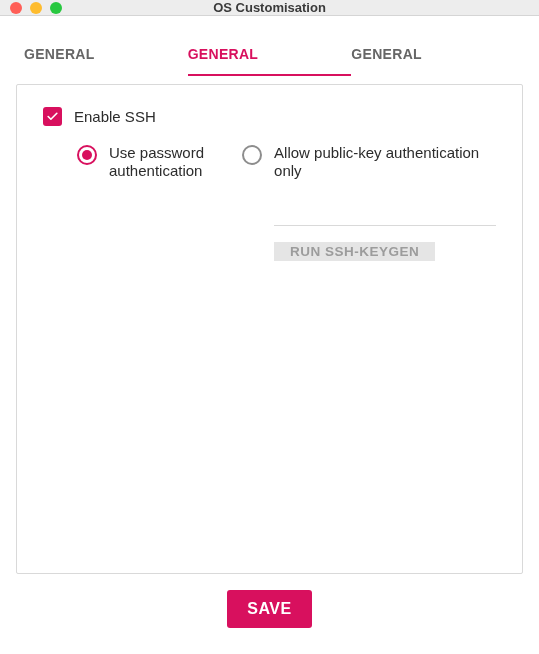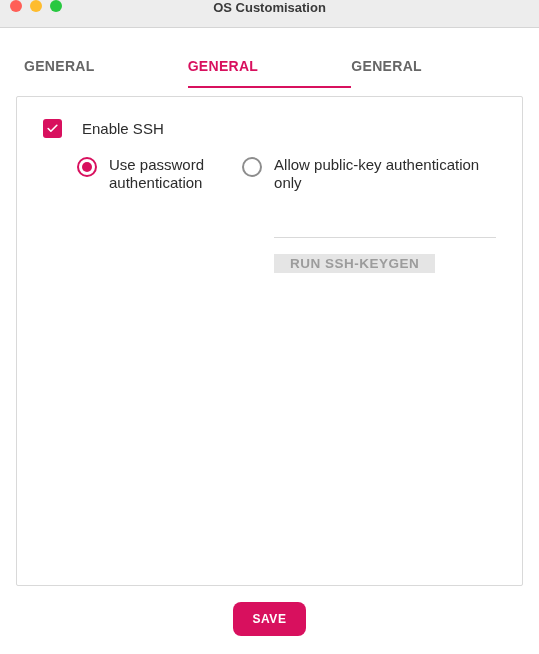--- a/index.html
+++ b/index.html
@@ -15,24 +15,25 @@
   }
   * { box-sizing: border-box; }
   html, body {
     margin: 0; padding: 0;
     width: 539px; height: 654px;
     font-family: -apple-system, "Helvetica Neue", Arial, sans-serif;
     background: #fff;
     color: var(--text);
   }
   .titlebar {
-    height: 28px;
+    height: 16px;
     background: var(--titlebar);
     border-bottom: 1px solid #d5d5d5;
     display: flex;
+    align-items: center;
     position: relative;
   }
   .traffic-lights {
     display: flex;
     gap: 8px;
     padding-left: 10px;
   }
   .tl {
     width: 12px; height: 12px;
     border-radius: 50%;
@@ -77,21 +78,21 @@
     border: 1px solid var(--border);
     border-radius: 2px;
     min-height: 490px;
     padding: 22px 26px;
     margin-top: 8px;
     background: #fff;
   }
   .row {
     display: flex;
     align-items: center;
-    gap: 20px;
+    gap: 12px;
     margin-bottom: 18px;
   }
   .checkbox {
     width: 19px; height: 19px;
     border-radius: 3px;
     background: var(--pink);
     display: flex;
     align-items: center;
     justify-content: center;
     flex-shrink: 0;
@@ -164,26 +165,26 @@
     cursor: default;
   }
   .footer {
     display: flex;
     justify-content: center;
     padding: 16px 0 0 0;
   }
   .btn-save {
     background: var(--pink);
     color: #fff;
-    font-size: 12px;
+    font-size: 16px;
     font-weight: 600;
     letter-spacing: 0.5px;
     border: none;
     padding: 10px 20px;
-    border-radius: 8px;
+    border-radius: 3px;
     cursor: pointer;
   }
 </style>
 </head>
 <body>
 
 <div class="titlebar">
   <div class="traffic-lights">
     <div class="tl tl-close"></div>
     <div class="tl tl-min"></div>

